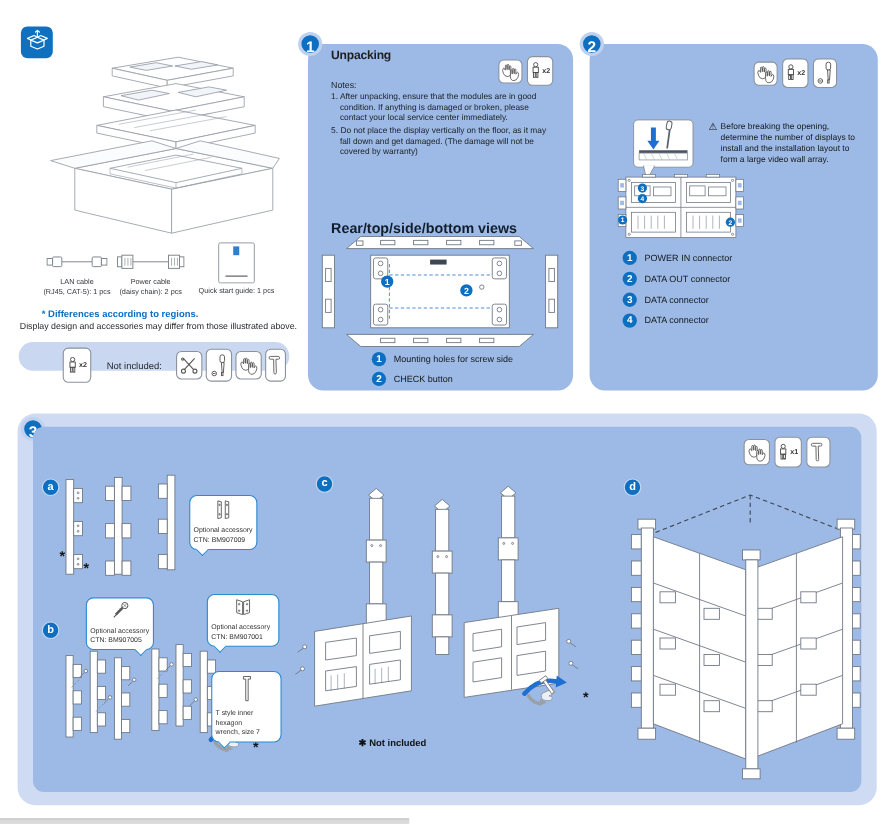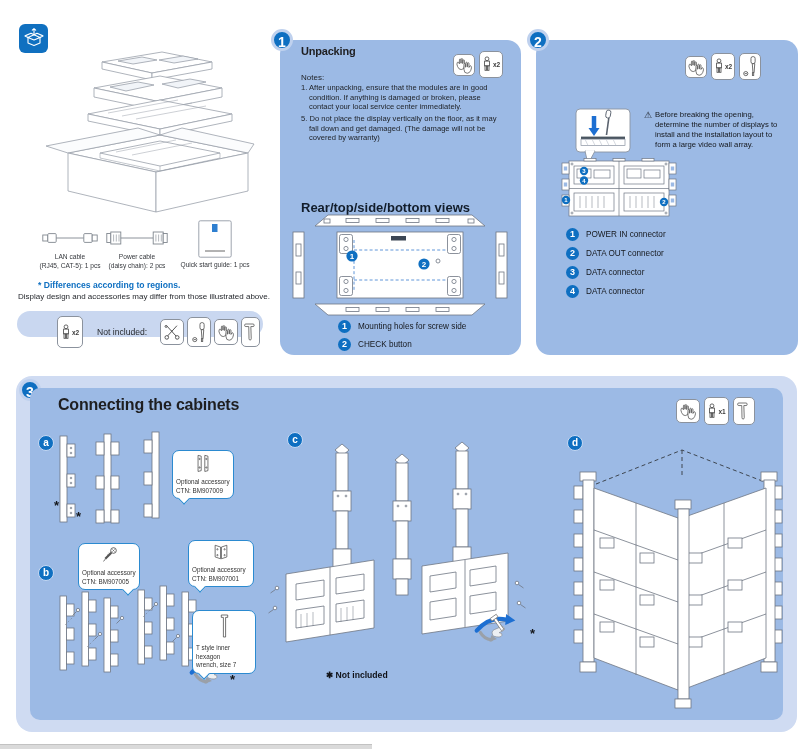--- a/index.html
+++ b/index.html
@@ -446,21 +446,20 @@
       <div class="legend-row">
         <span class="legend-badge">4</span>
         <span class="legend-text">DATA connector</span>
         </div>
     </div>
   </section>
 
   <section class="s3outer">
     <div class="sec-badge" style="left:3px;top:3px;">3</div>
     <div class="s3inner">
-      <div class="s-title" style="left:28px;top:8px;font-size:16px;">Connecting the cabinets</div>
       <div class="icon-box" style="left:646px;top:11px;width:24px;height:24px;">
         <span>
             <svg width="18" height="18" viewBox="0 0 22 21">
               <g fill="#fff" stroke="#4a4a4a" stroke-width="0.9" stroke-linejoin="round">
                 <path d="M3.2 12.5 q-1.6-3.5-.3-5.2 q.8-1 1.6.1 l.9 1.6 V4.2 q0-1 .85-1 t.85 1 v4 h.5 v-4.6 q0-1 .85-1 t.85 1 v5 h.5 V5.2 q0-1 .85-1 t.85 1 v6.3 q0 4.6-3.9 4.6 q-3 0-4.4-3.6z"></path>
                 <path transform="translate(22.5,4.5) scale(-1,1)" d="M3.2 12.5 q-1.6-3.5-.3-5.2 q.8-1 1.6.1 l.9 1.6 V4.2 q0-1 .85-1 t.85 1 v4 h.5 v-4.6 q0-1 .85-1 t.85 1 v5 h.5 V5.2 q0-1 .85-1 t.85 1 v6.3 q0 4.6-3.9 4.6 q-3 0-4.4-3.6z"></path>
               </g>
             </svg>
           </span>
         </div>

